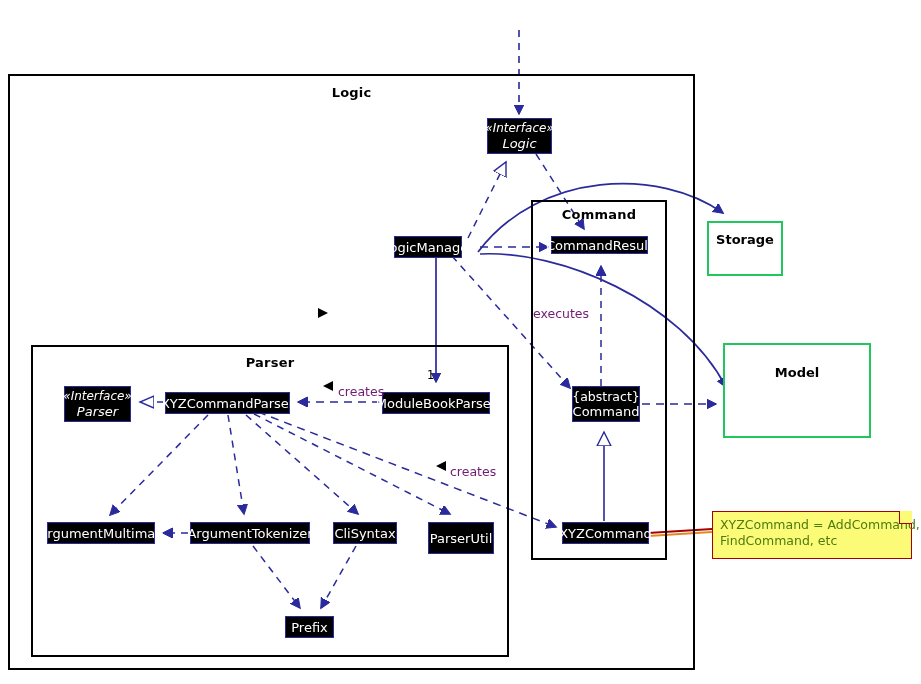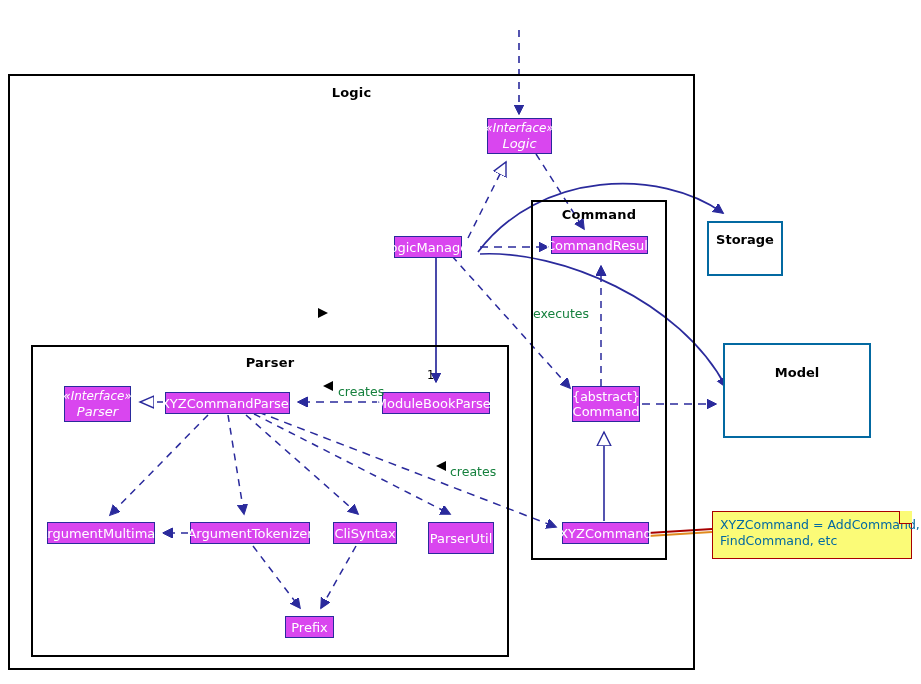--- a/index.html
+++ b/index.html
@@ -40,36 +40,36 @@
     text-align: center;
     font-weight: bold;
     font-size: 13px;
     color: #000000;
     letter-spacing: 0.2px;
   }
   
   .plainbox {
     position: absolute;
     box-sizing: border-box;
-    border: 2px solid #0369a1;
+    border: 2px solid #22c55e;
     background: #ffffff;
   }
   .plainbox > .pb-title {
     position: absolute;
     left: 0; right: 0;
     text-align: center;
     font-weight: bold;
     font-size: 13px;
     color: #000000;
   }
   
   .node {
     position: absolute;
     box-sizing: border-box;
-    background: #d946ef;
+    background: #000000;
     border: 1px solid #2a2a9c;
     color: #ffffff;
     font-size: 13px;
     line-height: 15px;
     text-align: center;
     display: flex;
     flex-direction: column;
     align-items: center;
     justify-content: center;
     white-space: nowrap;
@@ -83,35 +83,35 @@
   .node.iface .l2 {
     font-style: italic;
     font-size: 13px;
   }
   .node.abstract .l1 { font-size: 12.5px; }
   .node.abstract .l2 { font-size: 13px; }
   
   .edgelabel {
     position: absolute;
     font-size: 12.5px;
-    color: #15803d;
+    color: #701a75;
     white-space: nowrap;
   }
   .multiplicity {
     position: absolute;
     font-size: 11.5px;
     color: #000000;
   }
   
   .note {
     position: absolute;
     box-sizing: border-box;
     background: #fbfb77;
     border: 1px solid #a80000;
-    color: #0369a1;
+    color: #4d7c0f;
     font-size: 12.5px;
     line-height: 16px;
     padding: 5px 7px 4px 7px;
     white-space: nowrap;
   }
   .note .fold {
     position: absolute;
     right: -1px;
     top: -1px;
     width: 12px;

